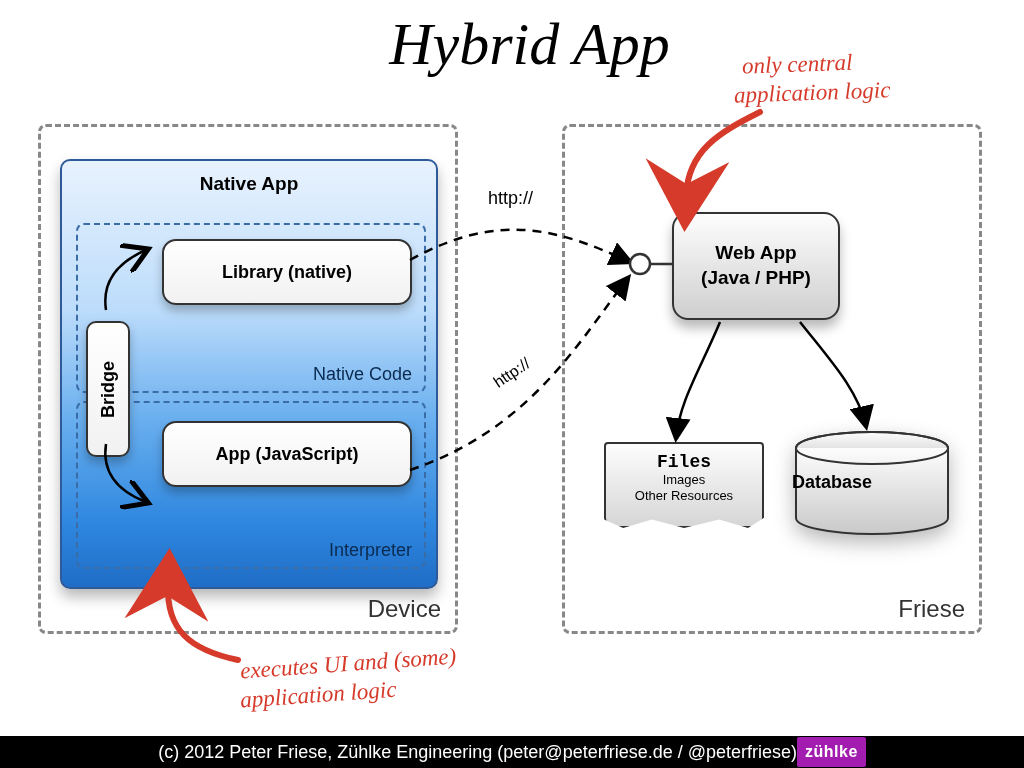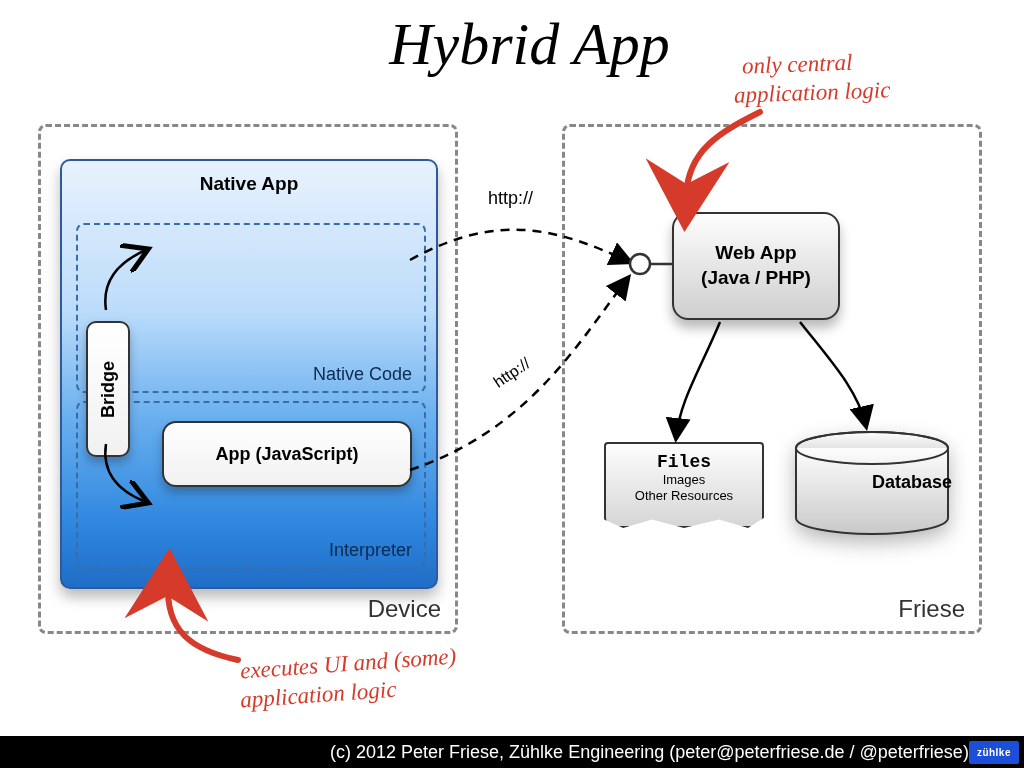--- a/index.html
+++ b/index.html
@@ -158,21 +158,21 @@
   .files .fs { font-size: 13px; line-height: 1.25; }
   .database-wrap {
     position: absolute;
     left: 792px; top: 430px;
     width: 160px; height: 110px;
     filter: drop-shadow(0 8px 10px rgba(0,0,0,0.28));
   }
   .db-label {
     position: absolute;
     left: 0; right: 0; top: 42px;
-    text-align: right;
+    text-align: left;
     font-weight: 700;
     font-size: 18px;
   }
   
   .http1 {
     position: absolute;
     left: 488px; top: 188px;
     font-size: 18px;
   }
   .http2 {
@@ -204,26 +204,26 @@
   .footer {
     position: absolute;
     left: 0; right: 0; bottom: 0;
     height: 32px;
     background: #000;
     color: #fff;
     font-size: 18px;
     padding: 4px 5px;
     display: flex;
     align-items: center;
-    justify-content: flex-end;
+    justify-content: center;
   }
   .logo {
-    background: #1d4ed8;
+    background: #a21caf;
     color: #fff;
-    font-size: 10px;
+    font-size: 16px;
     padding: 6px 8px;
     font-weight: 700;
     border-radius: 2px;
     letter-spacing: 0.5px;
   }
   
   svg.overlay {
     position: absolute;
     left: 0; top: 0;
     width: 1024px; height: 768px;
@@ -244,20 +244,21 @@
 </div>
 
 <div class="native-app">
   <div class="native-app-title">Native App</div>
   <div class="sub-dashed native-code">
     <div class="sub-label">Native Code</div>
   </div>
   <div class="sub-dashed interpreter">
     <div class="sub-label">Interpreter</div>
   </div>
+  <div class="inner-box library">Library (native)</div>
   <div class="inner-box app-js">App (JavaScript)</div>
   <div class="bridge">
     <span>Bridge</span>
   </div>
 </div>
 
 <div class="webapp">
   <div>
     <div>Web App</div>
     <div>(Java / PHP)</div>

